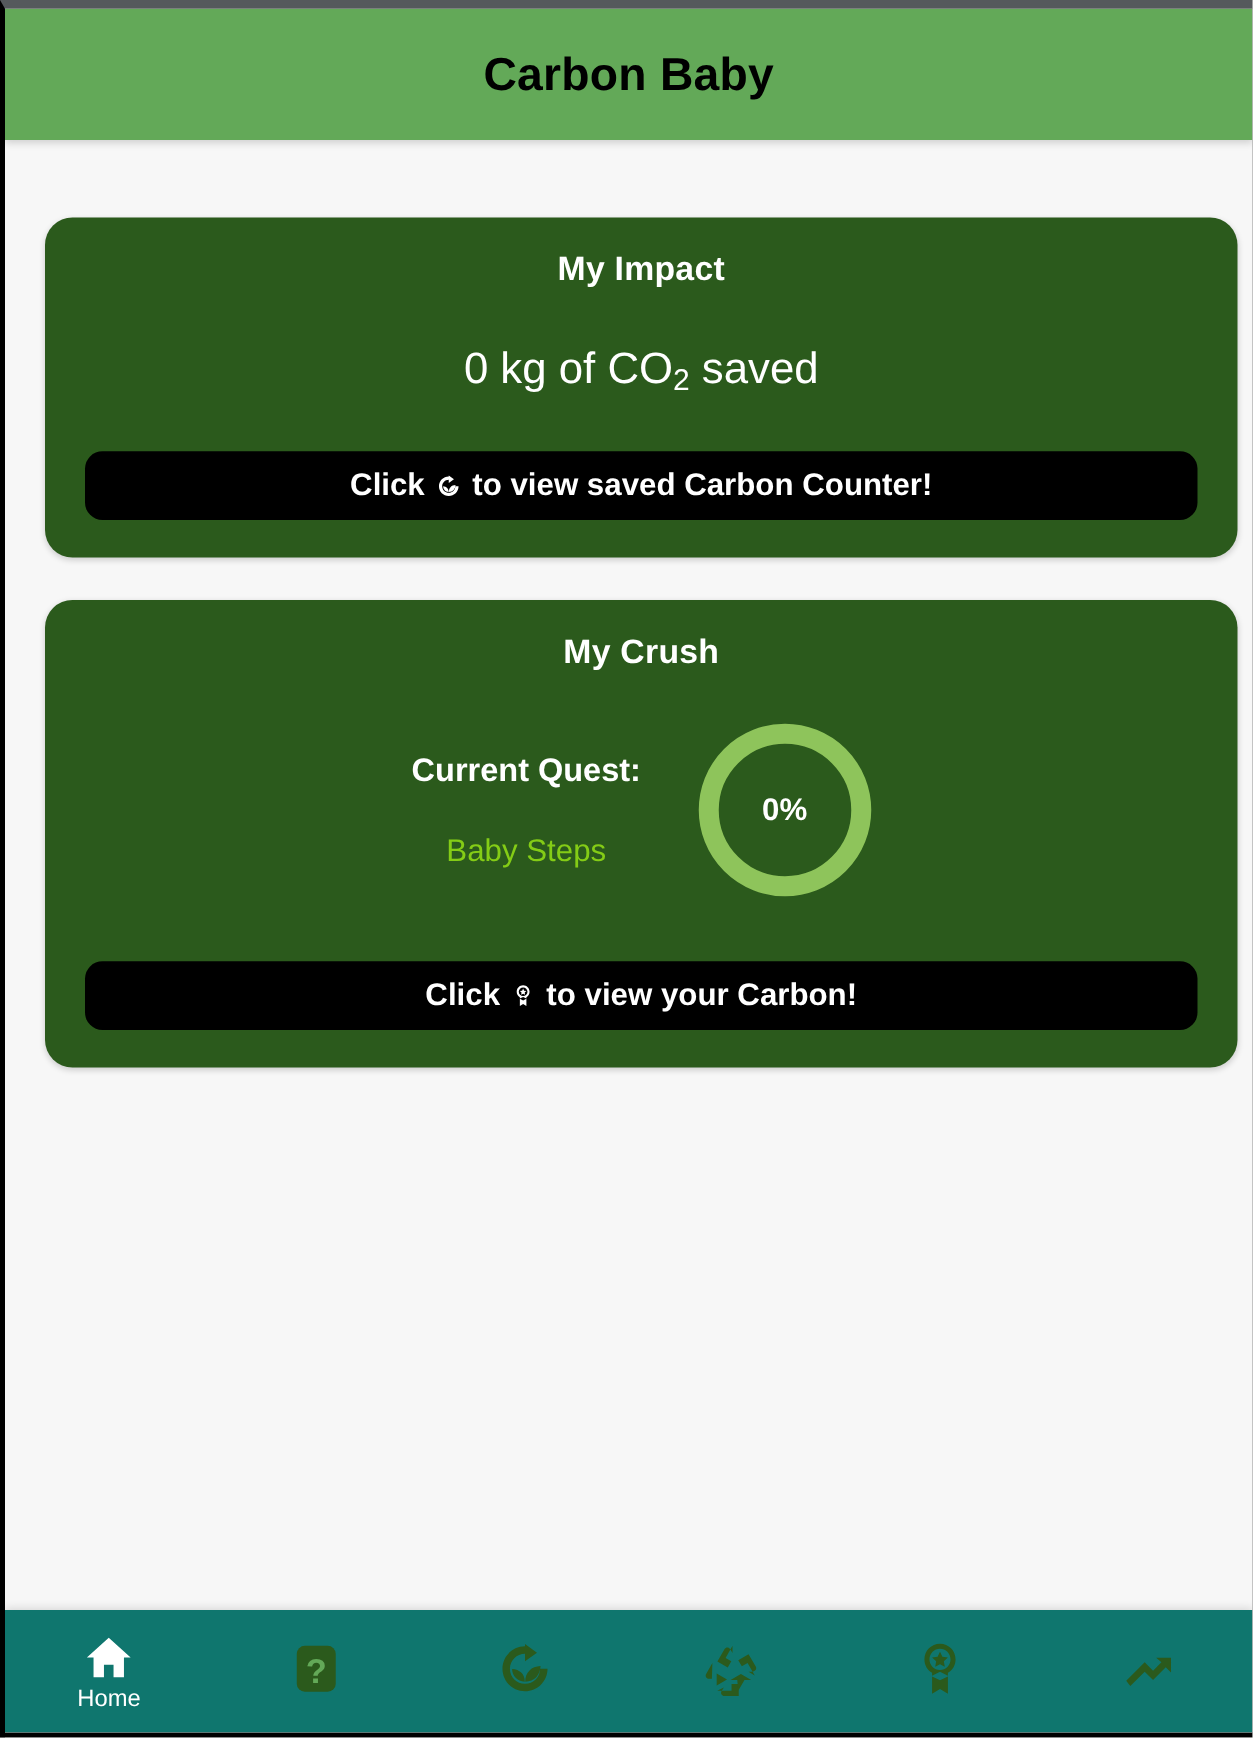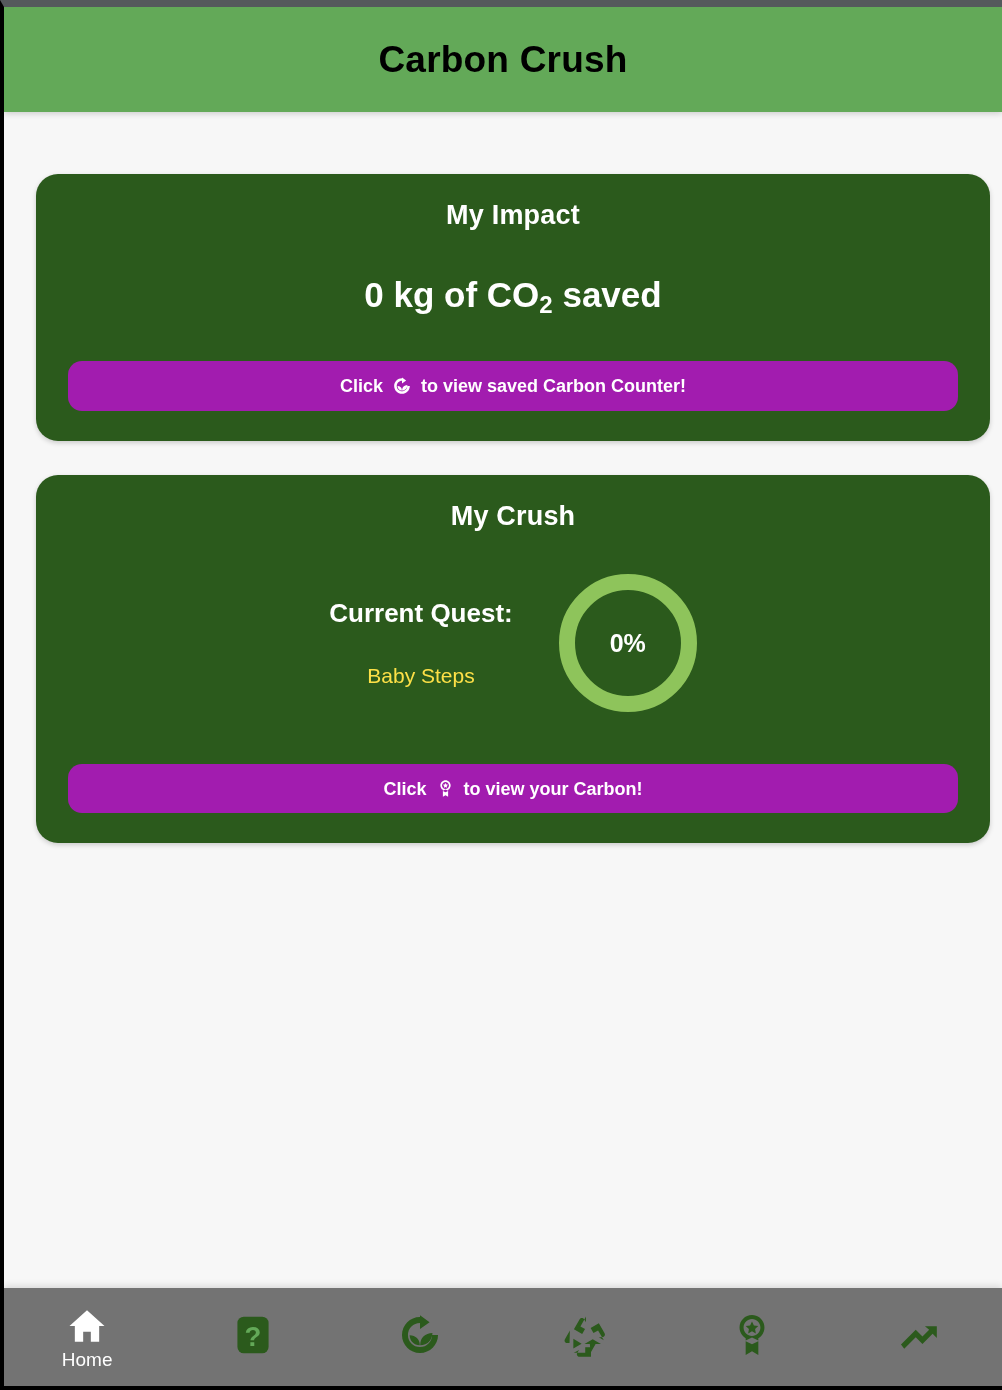--- a/index.html
+++ b/index.html
@@ -68,40 +68,40 @@
     color: #ffffff;
     font-size: 27px;
     font-weight: bold;
     letter-spacing: 0.2px;
   }
 
   .impact-value {
     text-align: center;
     color: #ffffff;
     font-size: 35px;
-    font-weight: bold;
+    font-weight: normal;
     margin-top: 44px;
     margin-bottom: 46px;
   }
   .impact-value sub {
     font-size: 24px;
     vertical-align: baseline;
     position: relative;
     top: 6px;
   }
 
   .pill-button {
     display: block;
     width: 100%;
-    background: #a21caf;
+    background: #000000;
     border: none;
     border-radius: 14px;
     color: #ffffff;
     font-family: "Liberation Sans", sans-serif;
-    font-size: 18px;
+    font-size: 25px;
     font-weight: bold;
     padding: 15px 10px;
     cursor: pointer;
     text-align: center;
     line-height: 1;
   }
   .pill-button .btn-row {
     display: inline-flex;
     align-items: center;
     justify-content: center;
@@ -119,22 +119,22 @@
     margin-bottom: 52px;
   }
   .quest-text { text-align: center; }
   .quest-label {
     color: #ffffff;
     font-size: 26px;
     font-weight: bold;
     margin-bottom: 35px;
   }
   .quest-name {
-    color: #fde047;
-    font-size: 21px;
+    color: #84cc16;
+    font-size: 25px;
     font-weight: normal;
   }
 
   .progress-ring {
     position: relative;
     width: 138px;
     height: 138px;
     flex: 0 0 auto;
   }
   .progress-ring .ring {
@@ -152,21 +152,21 @@
     justify-content: center;
     color: #ffffff;
     font-size: 25px;
     font-weight: bold;
   }
 
   
   .bottom-nav {
     flex: 0 0 auto;
     height: 98px;
-    background: #737373;
+    background: #0f766e;
     display: flex;
     align-items: center;
     justify-content: space-around;
     box-shadow: 0 -2px 7px rgba(0,0,0,0.13);
     position: relative;
     z-index: 5;
   }
   .nav-item {
     display: flex;
     flex-direction: column;
@@ -186,21 +186,21 @@
     font-family: "Liberation Sans", sans-serif;
     line-height: 1;
   }
 </style>
 </head>
 <body>
 
 <div id="app">
 
   <div class="app-header">
-    <div class="app-title">Carbon Crush</div>
+    <div class="app-title">Carbon Baby</div>
   </div>
 
   <div class="content">
 
     <div class="card">
       <div class="card-title">My Impact</div>
 
       <div class="impact-value">
         <span>0 kg of CO</span><sub>2</sub><span> saved</span>
       </div>

